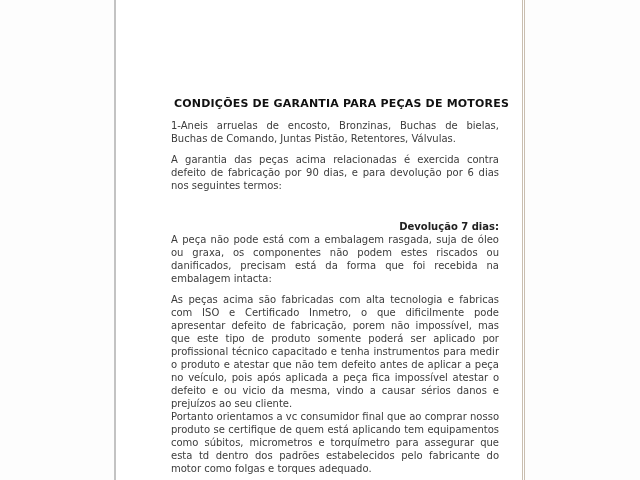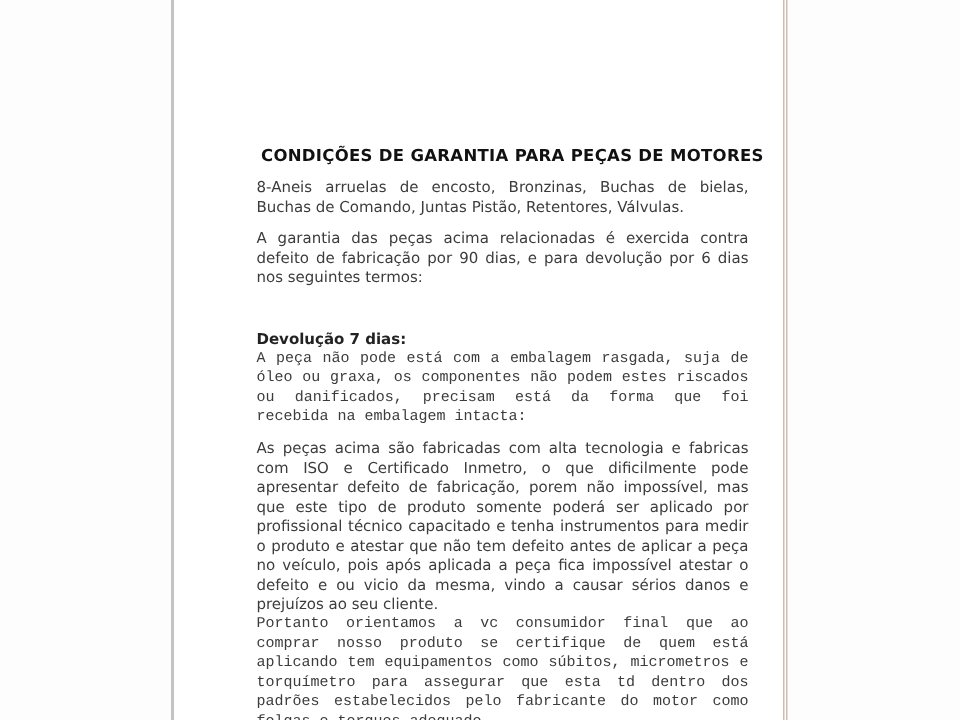--- a/index.html
+++ b/index.html
@@ -48,37 +48,36 @@
   .para {
     margin: 8px 0 0 0;
     font-size: 10px;
     line-height: 13px;
     color: var(--text-color);
     text-align: justify;
   }
   .para.heading {
     font-weight: bold;
     color: #222222;
-    text-align: left;
+    text-align: right;
     margin-top: 28px;
   }
   .para.nogap {
     margin-top: 0;
-    font-family: Liberation Mono, monospace;
   }
 </style>
 </head>
 <body>
 
 <div class="canvas">
   <div class="page">
 
     <h1 class="doc-title">CONDIÇÕES DE GARANTIA PARA PEÇAS DE MOTORES</h1>
 
-    <p class="para">8-Aneis arruelas de encosto, Bronzinas, Buchas de bielas, Buchas de Comando, Juntas Pistão, Retentores, Válvulas.</p>
+    <p class="para">1-Aneis arruelas de encosto, Bronzinas, Buchas de bielas, Buchas de Comando, Juntas Pistão, Retentores, Válvulas.</p>
 
     <p class="para">A garantia das peças acima relacionadas é exercida contra defeito de fabricação por 90 dias, e para devolução por 6 dias nos seguintes termos:</p>
 
     <p class="para heading">Devolução 7 dias:</p>
 
     <p class="para nogap">A peça não pode está com a embalagem rasgada, suja de óleo ou graxa, os componentes não podem estes riscados ou danificados, precisam está da forma que foi recebida na embalagem intacta:</p>
 
 
     <p class="para">As peças acima são fabricadas com alta tecnologia e fabricas com ISO e Certificado Inmetro, o que dificilmente pode apresentar defeito de fabricação, porem não impossível, mas que este tipo de produto somente poderá ser aplicado por profissional técnico capacitado e tenha instrumentos para medir o produto e atestar que não tem defeito antes de aplicar a peça no veículo, pois após aplicada a peça fica impossível atestar o defeito e ou vicio da mesma, vindo a causar sérios danos e prejuízos ao seu cliente.</p>
 

